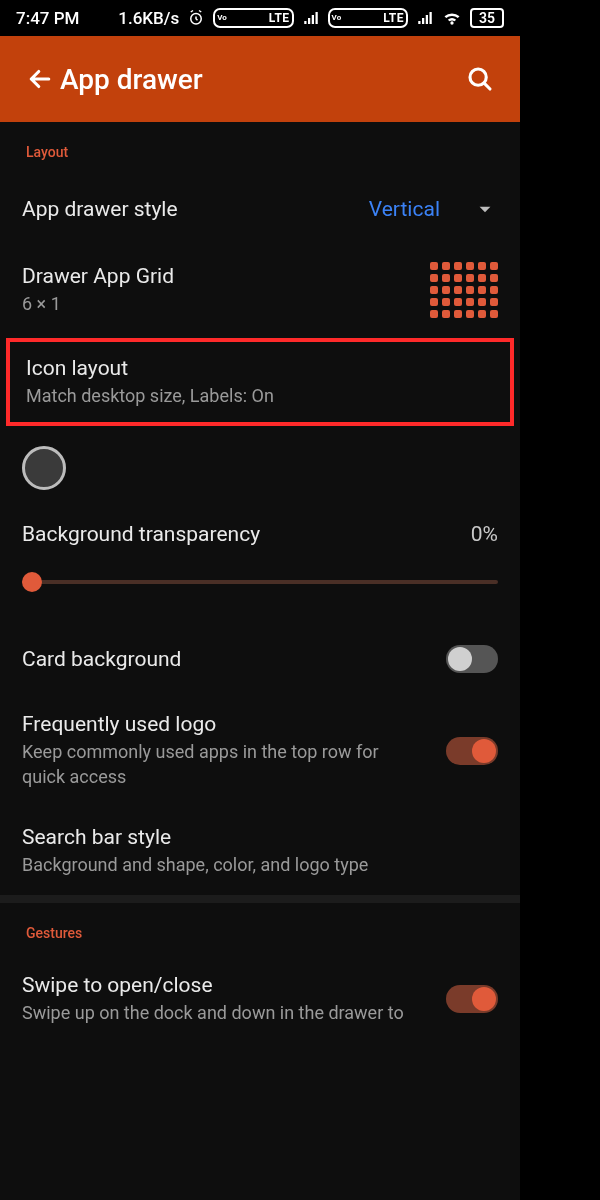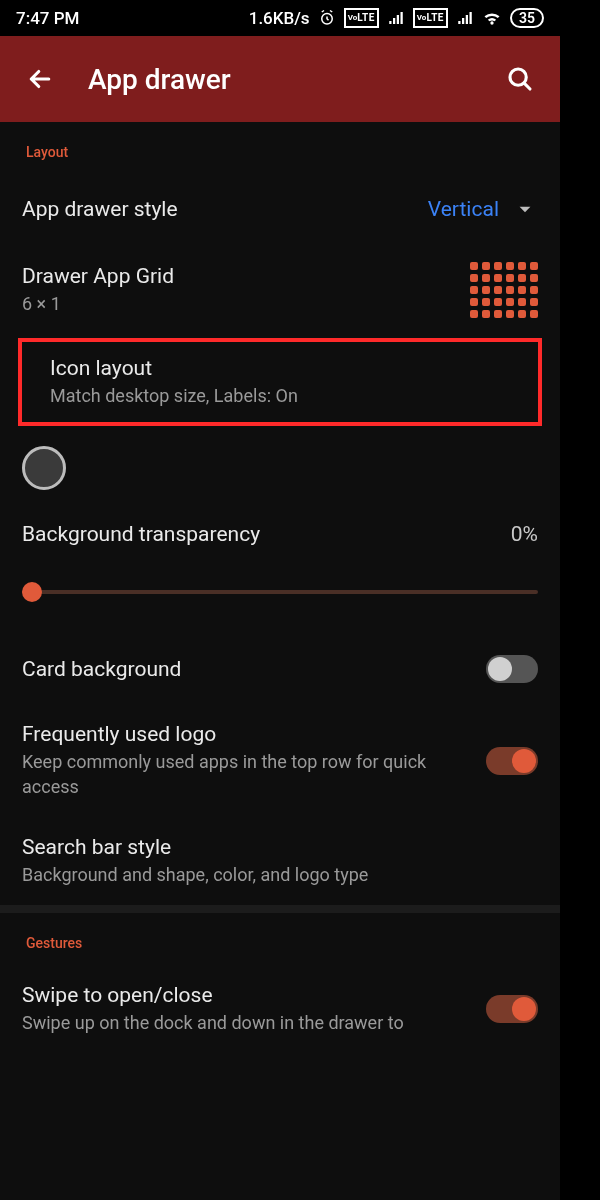--- a/index.html
+++ b/index.html
@@ -1,56 +1,56 @@
 <!DOCTYPE html>
 <html><head>
 <meta charset="utf-8">
 <style>
   * { box-sizing: border-box; margin: 0; padding: 0; }
   html, body { width: 600px; height: 1200px; background: #000; color: #e8e8e8; font-family: Roboto, "Helvetica Neue", Arial, sans-serif; overflow: hidden; }
-  .screen { width: 560px; height: 1200px; background: #0a0a0a; display: flex; flex-direction: column; }
+  .screen { width: 520px; height: 1200px; background: #0a0a0a; display: flex; flex-direction: column; }
 
   
   .statusbar { height: 36px; background: #000; display: flex; align-items: center; justify-content: space-between; padding: 0 16px; font-size: 17px; font-weight: 500; color: #fff; }
   .statusbar .right { display: flex; gap: 8px; }
   .statusbar .right span, .statusbar .right svg { display: inline-flex; align-items: center; }
-  .batt-pill { border: 2px solid #fff; border-radius: 10px; padding: 0 7px; font-size: 14px; font-weight: 600; }
-  .volte { border: 2px solid #fff; border-radius: 0; font-size: 8px; font-weight: 700; padding: 1px 2px; line-height: 8px; text-align: center; }
+  .batt-pill { border: 2px solid #fff; border-radius: 4px; padding: 0 7px; font-size: 14px; font-weight: 600; }
+  .volte { border: 2px solid #fff; border-radius: 7px; font-size: 8px; font-weight: 700; padding: 1px 2px; line-height: 8px; text-align: center; }
   .volte div:first-child { font-size: 8px; }
-  .volte div:last-child { font-size: 10px; letter-spacing: 0.5px; }
-
-  
-  .appbar { height: 86px; background: #7f1d1d; display: flex; align-items: center; padding: 0 20px; gap: 28px; }
+  .volte div:last-child { font-size: 12px; letter-spacing: 0.5px; margin-left: 42px; }
+
+  
+  .appbar { height: 86px; background: #c2410c; display: flex; align-items: center; padding: 0 20px; }
   .appbar .title { font-size: 28px; font-weight: 500; color: #fff; flex: 1; }
   .iconbtn { width: 40px; height: 40px; display: flex; align-items: center; justify-content: center; color: #fff; }
 
   
   .content { flex: 1; overflow: hidden; background: #0e0e0e; }
   .section-header { color: #e05a3a; font-size: 14px; font-weight: 500; padding: 22px 26px 14px; }
   .divider { height: 8px; background: #1c1c1c; }
 
-  .item { display: flex; align-items: center; padding: 18px 22px; gap: 13px; min-height: 70px; }
+  .item { display: flex; align-items: center; padding: 18px 22px; gap: 32px; min-height: 70px; }
   .item .texts { flex: 1; display: flex; flex-direction: column; gap: 4px; }
   .item .title { font-size: 21px; color: #eaeaea; }
   .item .sub { font-size: 18px; color: #9a9a9a; line-height: 1.35; }
   .item .valtxt { font-size: 21px; color: #3b82f6; }
   .chev { width: 26px; height: 26px; color: #bdbdbd; }
 
-  .highlight { border: 4px solid #ff2a2a; margin: 2px 18px; padding: 14px 28px; }
+  .highlight { border: 4px solid #ff2a2a; margin: 2px 6px; padding: 14px 16px; }
 
   
   .grid-preview { display: grid; grid-template-columns: repeat(6, 8px); grid-template-rows: repeat(5, 8px); gap: 4px; }
   .grid-preview div { width: 8px; height: 8px; background: #e05a3a; border-radius: 2px; }
 
   
   .colorcircle { width: 44px; height: 44px; border-radius: 50%; background: #3a3a3a; border: 3px solid #bcbcbc; }
 
   
   .slider-row { padding: 14px 22px 8px; }
-  .slider-head { display: flex; justify-content: space-between; align-items: baseline; margin-bottom: 36px; }
+  .slider-head { display: flex; justify-content: space-between; align-items: baseline; margin-bottom: 26px; }
   .slider-head .title { font-size: 21px; color: #eaeaea; }
   .slider-head .val { font-size: 21px; color: #c8c8c8; }
   .slider-track { position: relative; height: 20px; }
   .slider-line { position: absolute; left: 0; right: 0; top: 8px; height: 4px; background: #4a2f26; border-radius: 2px; }
   .slider-thumb { position: absolute; left: 0; top: 0; width: 20px; height: 20px; background: #e05a3a; border-radius: 50%; }
 
   
   .switch { width: 52px; height: 28px; border-radius: 14px; position: relative; }
   .switch.off { background: #555; }
   .switch.off .knob { left: 2px; background: #d0d0d0; }

